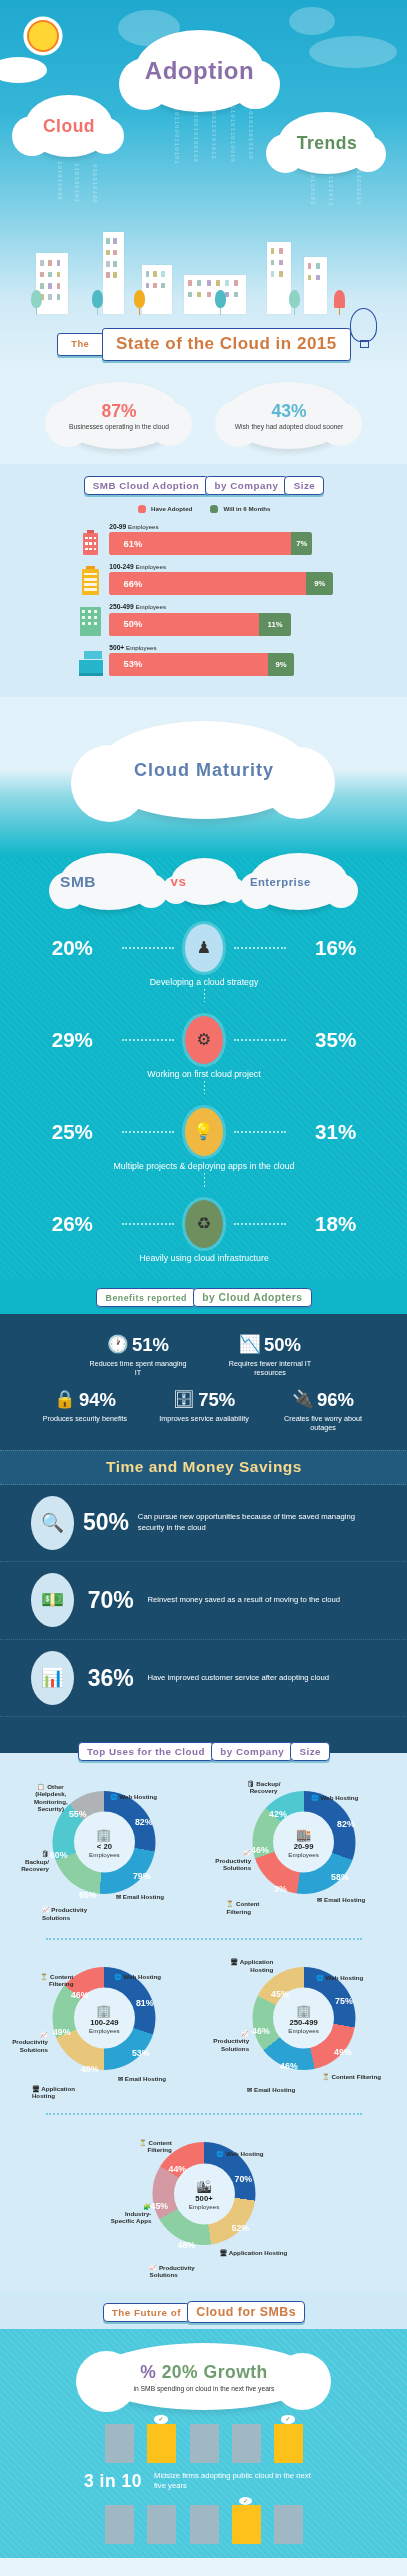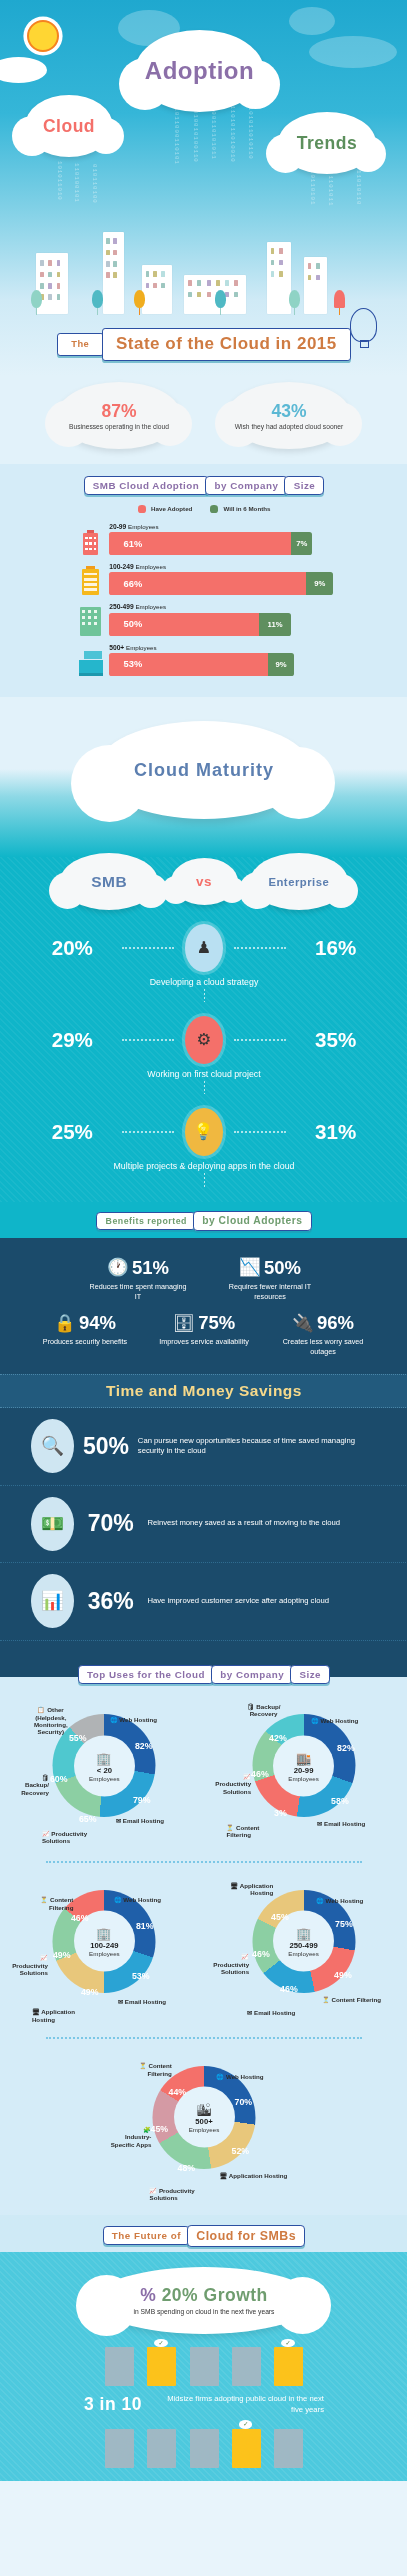--- a/index.html
+++ b/index.html
@@ -117,21 +117,21 @@
     background-image:repeating-linear-gradient(45deg,rgba(255,255,255,.05) 0 1.5px,transparent 1.5px 4.6px);}
   .matHeader{height:160px;background:linear-gradient(180deg,#e2f2fa 0%,#e2f2fa 45%,#8fd9e6 62%,#0fb5c9 100%);
     position:relative;display:flex;align-items:flex-start;justify-content:center;}
   .bigcloud{margin-top:24px;width:216px;height:98px;background:#fff;border-radius:50%;
     position:relative;box-shadow:0 4.1px 7.2px rgba(0,0,0,.10);display:flex;align-items:center;justify-content:center;}
   .bigcloud::before,.bigcloud::after{content:"";position:absolute;background:#fff;border-radius:50%;}
   .bigcloud::before{width:77px;height:77px;left:-25px;bottom:-2.1px;}
   .bigcloud::after{width:72px;height:72px;right:-23px;bottom:0px;}
   .bigcloud span{z-index:2;font-size:18px;font-weight:bold;color:#5c7fb0;letter-spacing:1px;}
   .vsrow{display:flex;justify-content:center;align-items:center;gap:12.4px;margin-top:-4.1px;position:relative;z-index:3;}
-  .vscloud{background:#f6f8f9;border-radius:50%;position:relative;display:flex;align-items:center;justify-content:center;
+  .vscloud{background:#f6f8f9;border-radius:50%;position:relative;display:flex;align-items:center;justify-content:flex-start;
     box-shadow:0 3.1px 5.2px rgba(0,0,0,.12);}
   .vscloud::before,.vscloud::after{content:"";position:absolute;background:#f6f8f9;border-radius:50%;}
   .vs-a{width:98px;height:57px;}
   .vs-a::before{width:37px;height:37px;left:-11.3px;bottom:1px;}
   .vs-a::after{width:34px;height:34px;right:-10.3px;bottom:2.1px;}
   .vs-m{width:67px;height:47px;}
   .vs-m::before{width:28px;height:28px;left:-8.2px;bottom:1px;}
   .vs-m::after{width:26px;height:26px;right:-7.2px;bottom:2.1px;}
   .vscloud span{z-index:2;font-weight:bold;letter-spacing:0.5px;}
   .vs-a span{font-size:15.5px;color:#5c7fb0;}
@@ -183,21 +183,21 @@
   .growthcloud{margin:12.4px auto 0;width:222px;height:67px;background:#fff;border-radius:50%;position:relative;
     display:flex;flex-direction:column;align-items:center;justify-content:center;box-shadow:0 3.1px 6.2px rgba(0,0,0,.10);}
   .growthcloud::before,.growthcloud::after{content:"";position:absolute;background:#fff;border-radius:50%;}
   .growthcloud::before{width:61px;height:61px;left:-17.5px;bottom:-2.1px;}
   .growthcloud::after{width:57px;height:57px;right:-15.5px;bottom:0;}
   .growthcloud .g1{z-index:2;font-size:17.5px;font-weight:bold;color:#6f9d6f;letter-spacing:0.5px;}
   .growthcloud .g1 em{color:#8b6fa8;font-style:normal;}
   .growthcloud .g2{z-index:2;font-size:6.7px;color:#333;margin-top:2.1px;}
   .bldgrow{display:flex;justify-content:center;gap:13.4px;margin-top:13.4px;}
   .mini{width:29px;height:39px;position:relative;}
-  .threein{display:flex;align-items:center;justify-content:center;gap:12px;margin:8.2px 0;text-align:right;}
+  .threein{display:flex;align-items:center;justify-content:center;gap:12px;margin:8.2px 0;}
   .threein .n{font-size:17.5px;font-weight:bold;color:#fff;letter-spacing:0.5px;}
   .threein .t{color:#fff;font-size:7.7px;line-height:1.35;max-width:170px;}
 </style>
 </head>
 <body>
 
 <div class="page">
 
   <div class="hero">
     <div class="sun"></div>
@@ -490,20 +490,30 @@
         <div class="mpct">25%</div>
         <div class="mdots"></div>
         <div class="mcircle" style="background:#f0b840">💡</div>
         <div class="mdots"></div>
         <div class="mpct">31%</div>
       </div>
       <div class="mcap">Multiple projects &amp; deploying apps in the cloud</div>
       <div class="mstem"></div>
     </div>
 
+    <div>
+      <div class="mrow">
+        <div class="mpct">26%</div>
+        <div class="mdots"></div>
+        <div class="mcircle" style="background:#6f8f5f">♻</div>
+        <div class="mdots"></div>
+        <div class="mpct">18%</div>
+      </div>
+      <div class="mcap">Heavily using cloud infrastructure</div>
+    </div>
   </div>
 
   <div style="background:#0fb5c9;padding-bottom:4.1px;">
     <div class="secbanner">
       <div class="sb g1">Benefits reported</div>
       <div class="sb g1" style="margin-left:-3.1px;font-size:10.3px;">by Cloud Adopters</div>
     </div>
   </div>
 
   <div class="benefits">
@@ -521,21 +531,21 @@
       <div class="bcell" style="width:90px">
         <div><span class="ico">🔒</span><span class="num">94%</span></div>
         <div class="cap">Produces security benefits</div>
       </div>
       <div class="bcell" style="width:90px">
         <div><span class="ico">🗄</span><span class="num">75%</span></div>
         <div class="cap">Improves service availability</div>
       </div>
       <div class="bcell" style="width:90px">
         <div><span class="ico">🔌</span><span class="num">96%</span></div>
-        <div class="cap">Creates less worry saved outages</div>
+        <div class="cap">Creates five worry about outages</div>
       </div>
     </div>
   </div>
 
   <div style="background:#1b4b6b">
     <div class="tmbanner">
       <span>Time and Money Savings</span>
     </div>
     <div class="tmrow">
       <div class="tmcircle">🔍</div>

